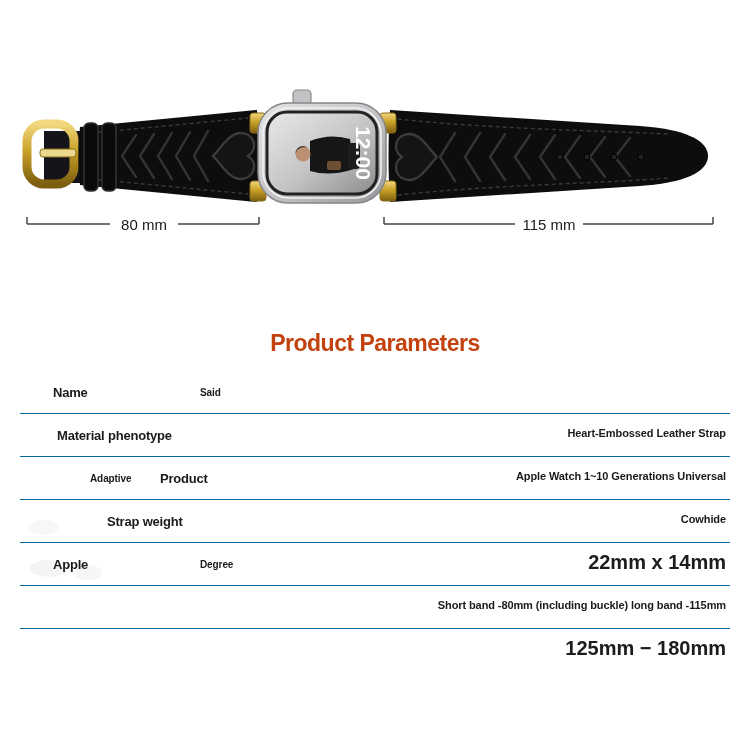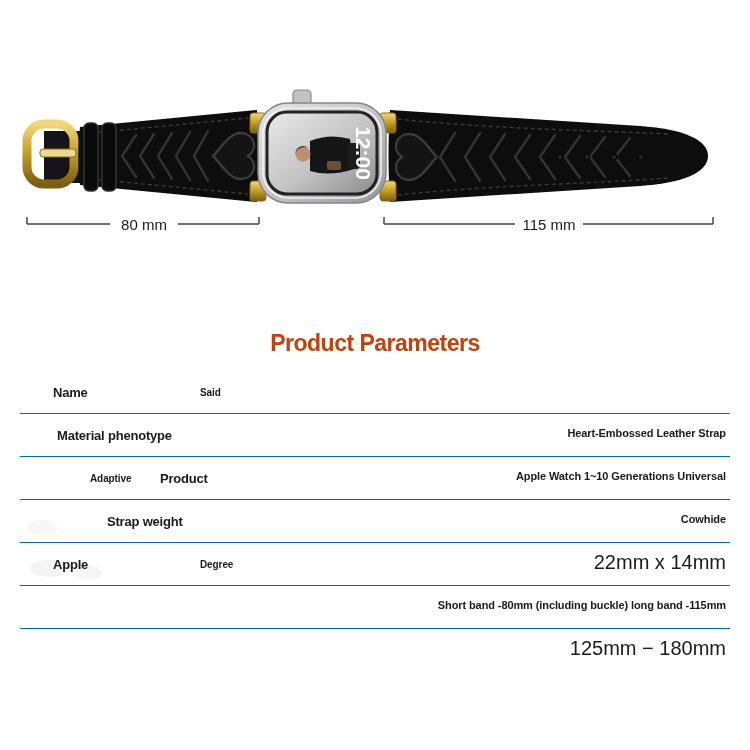--- a/index.html
+++ b/index.html
@@ -9,21 +9,21 @@
   .title{position:absolute;top:330px;left:0;width:750px;margin:0;text-align:center;
          font-size:23px;font-weight:bold;letter-spacing:-0.5px;color:#c2410c;}
   .ptable{position:absolute;top:371px;left:20px;width:710px;}
   .row{position:relative;height:42px;border-bottom:1px solid #0369a1;}
   .lbl{position:absolute;top:50%;transform:translateY(-50%);font-weight:bold;font-size:13px;
        letter-spacing:-0.2px;white-space:nowrap;}
   .sub{position:absolute;top:50%;transform:translateY(-50%);font-weight:bold;font-size:10px;
        letter-spacing:-0.1px;white-space:nowrap;padding-left:40px;}
   .val{position:absolute;top:50%;right:4px;transform:translateY(-50%);font-weight:bold;
        font-size:11px;letter-spacing:-0.1px;white-space:nowrap;text-align:right;margin-top:41px;}
-  .val.big{font-size:20px;font-weight:400;letter-spacing:0;color:#1c1c1c;}
+  .val.big{font-size:20px;font-weight:700;letter-spacing:0;color:#1c1c1c;}
   .r1 .lbl{left:33px}.r1 .sub{left:140px}
   .r2 .lbl{left:37px}
   .r3 .lbl{left:140px}.r3 .sub{left:30px}
   .r4 .lbl{left:92px}
   .r5 .lbl{left:87px}
   .r6 .lbl{left:33px}.r6 .sub{left:140px}
   .r7 .lbl{left:33px}
   .blob{position:absolute;border-radius:50%;background:#f4f4f4;}
 </style>
 </head>

